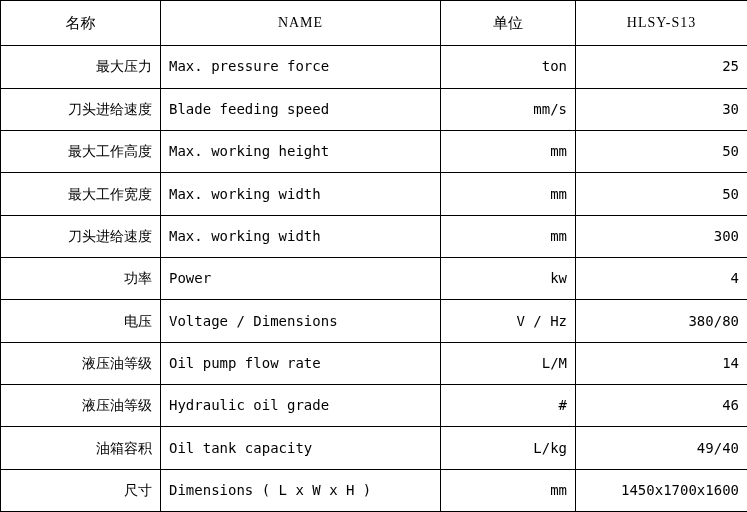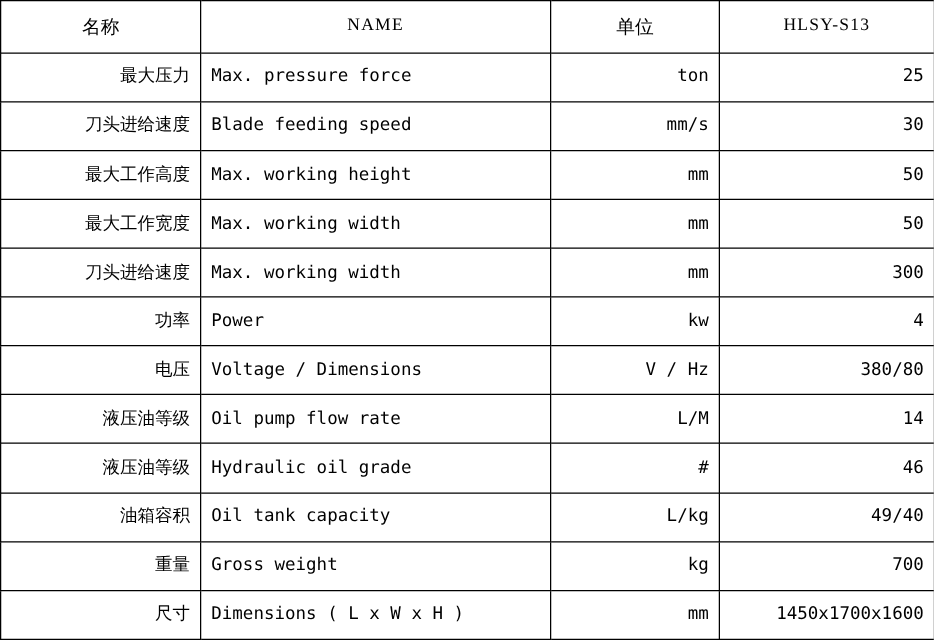--- a/index.html
+++ b/index.html
@@ -140,25 +140,19 @@
       <td class="unit-cell">#</td>
       <td class="val-cell">46</td>
     </tr>
     <tr>
       <td class="cn-cell">油箱容积</td>
       <td class="en-cell">Oil tank capacity</td>
       <td class="unit-cell">L/kg</td>
       <td class="val-cell">49/40</td>
     </tr>
     <tr>
-      <td class="cn-cell">重量</td>
-      <td class="en-cell">Gross weight</td>
-      <td class="unit-cell">kg</td>
-      <td class="val-cell">700</td>
-    </tr>
-    <tr>
       <td class="cn-cell">尺寸</td>
       <td class="en-cell">Dimensions ( L x W x H )</td>
       <td class="unit-cell">mm</td>
       <td class="val-cell">1450x1700x1600</td>
     </tr>
   </tbody>
 </table>
 
 </body></html>

